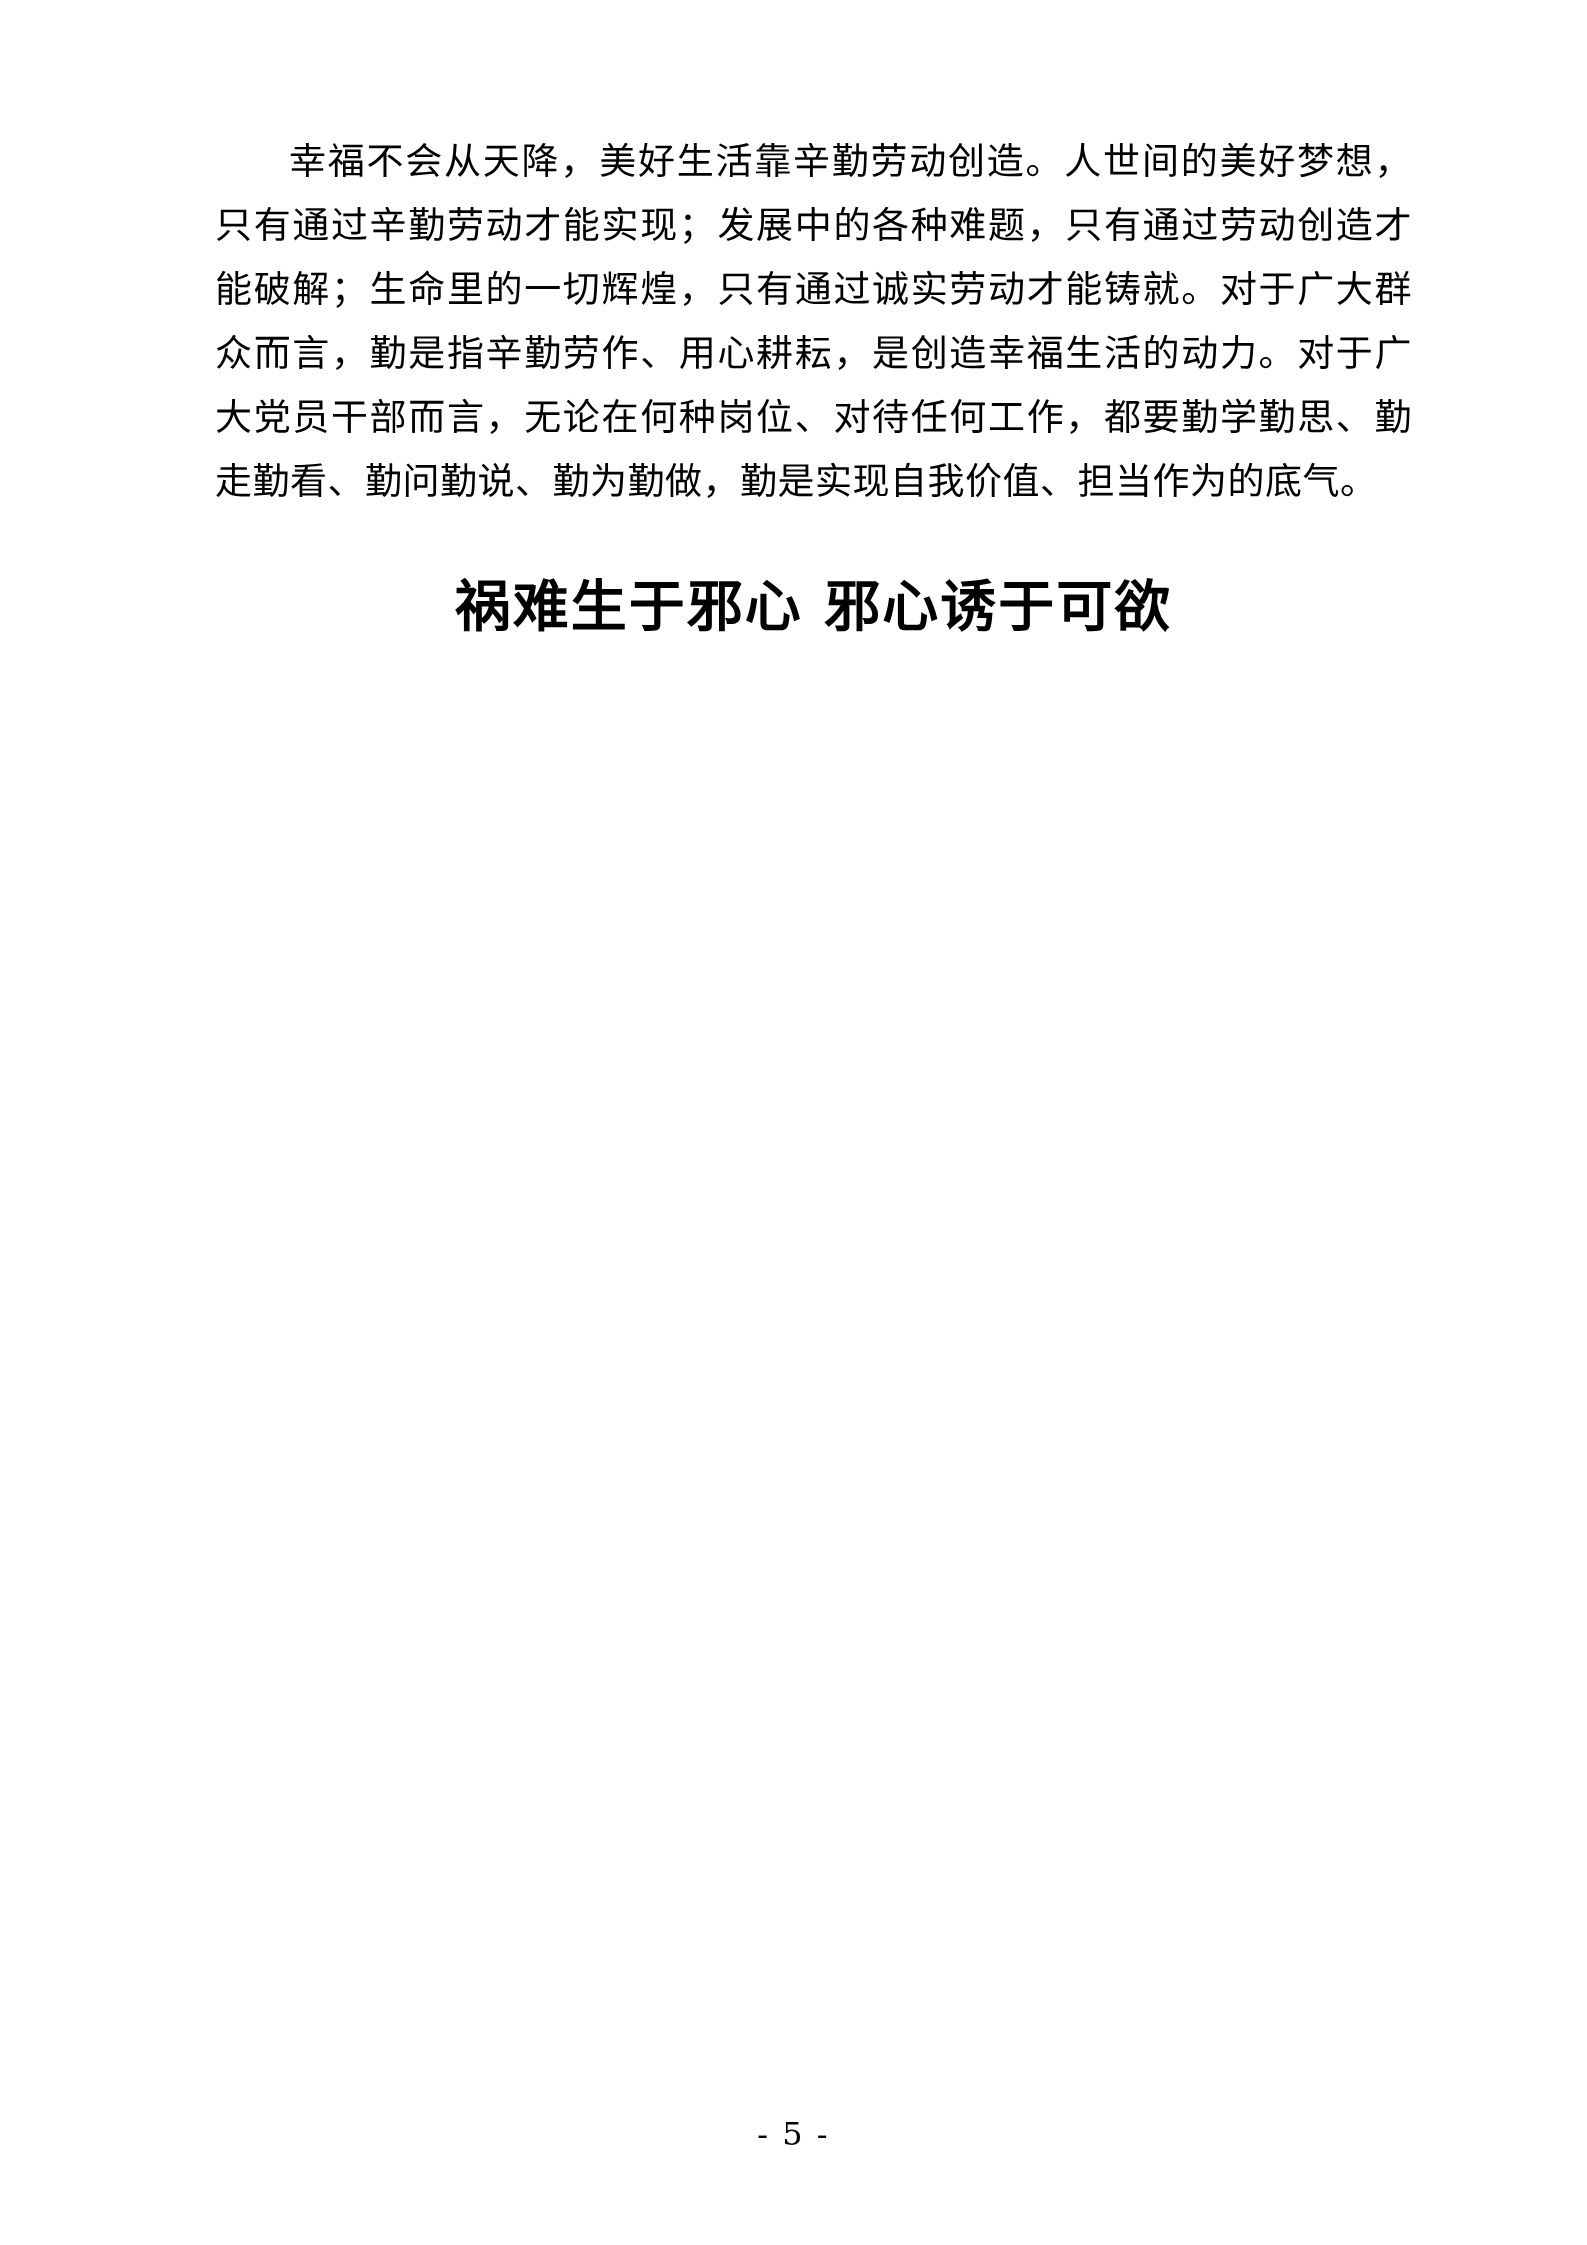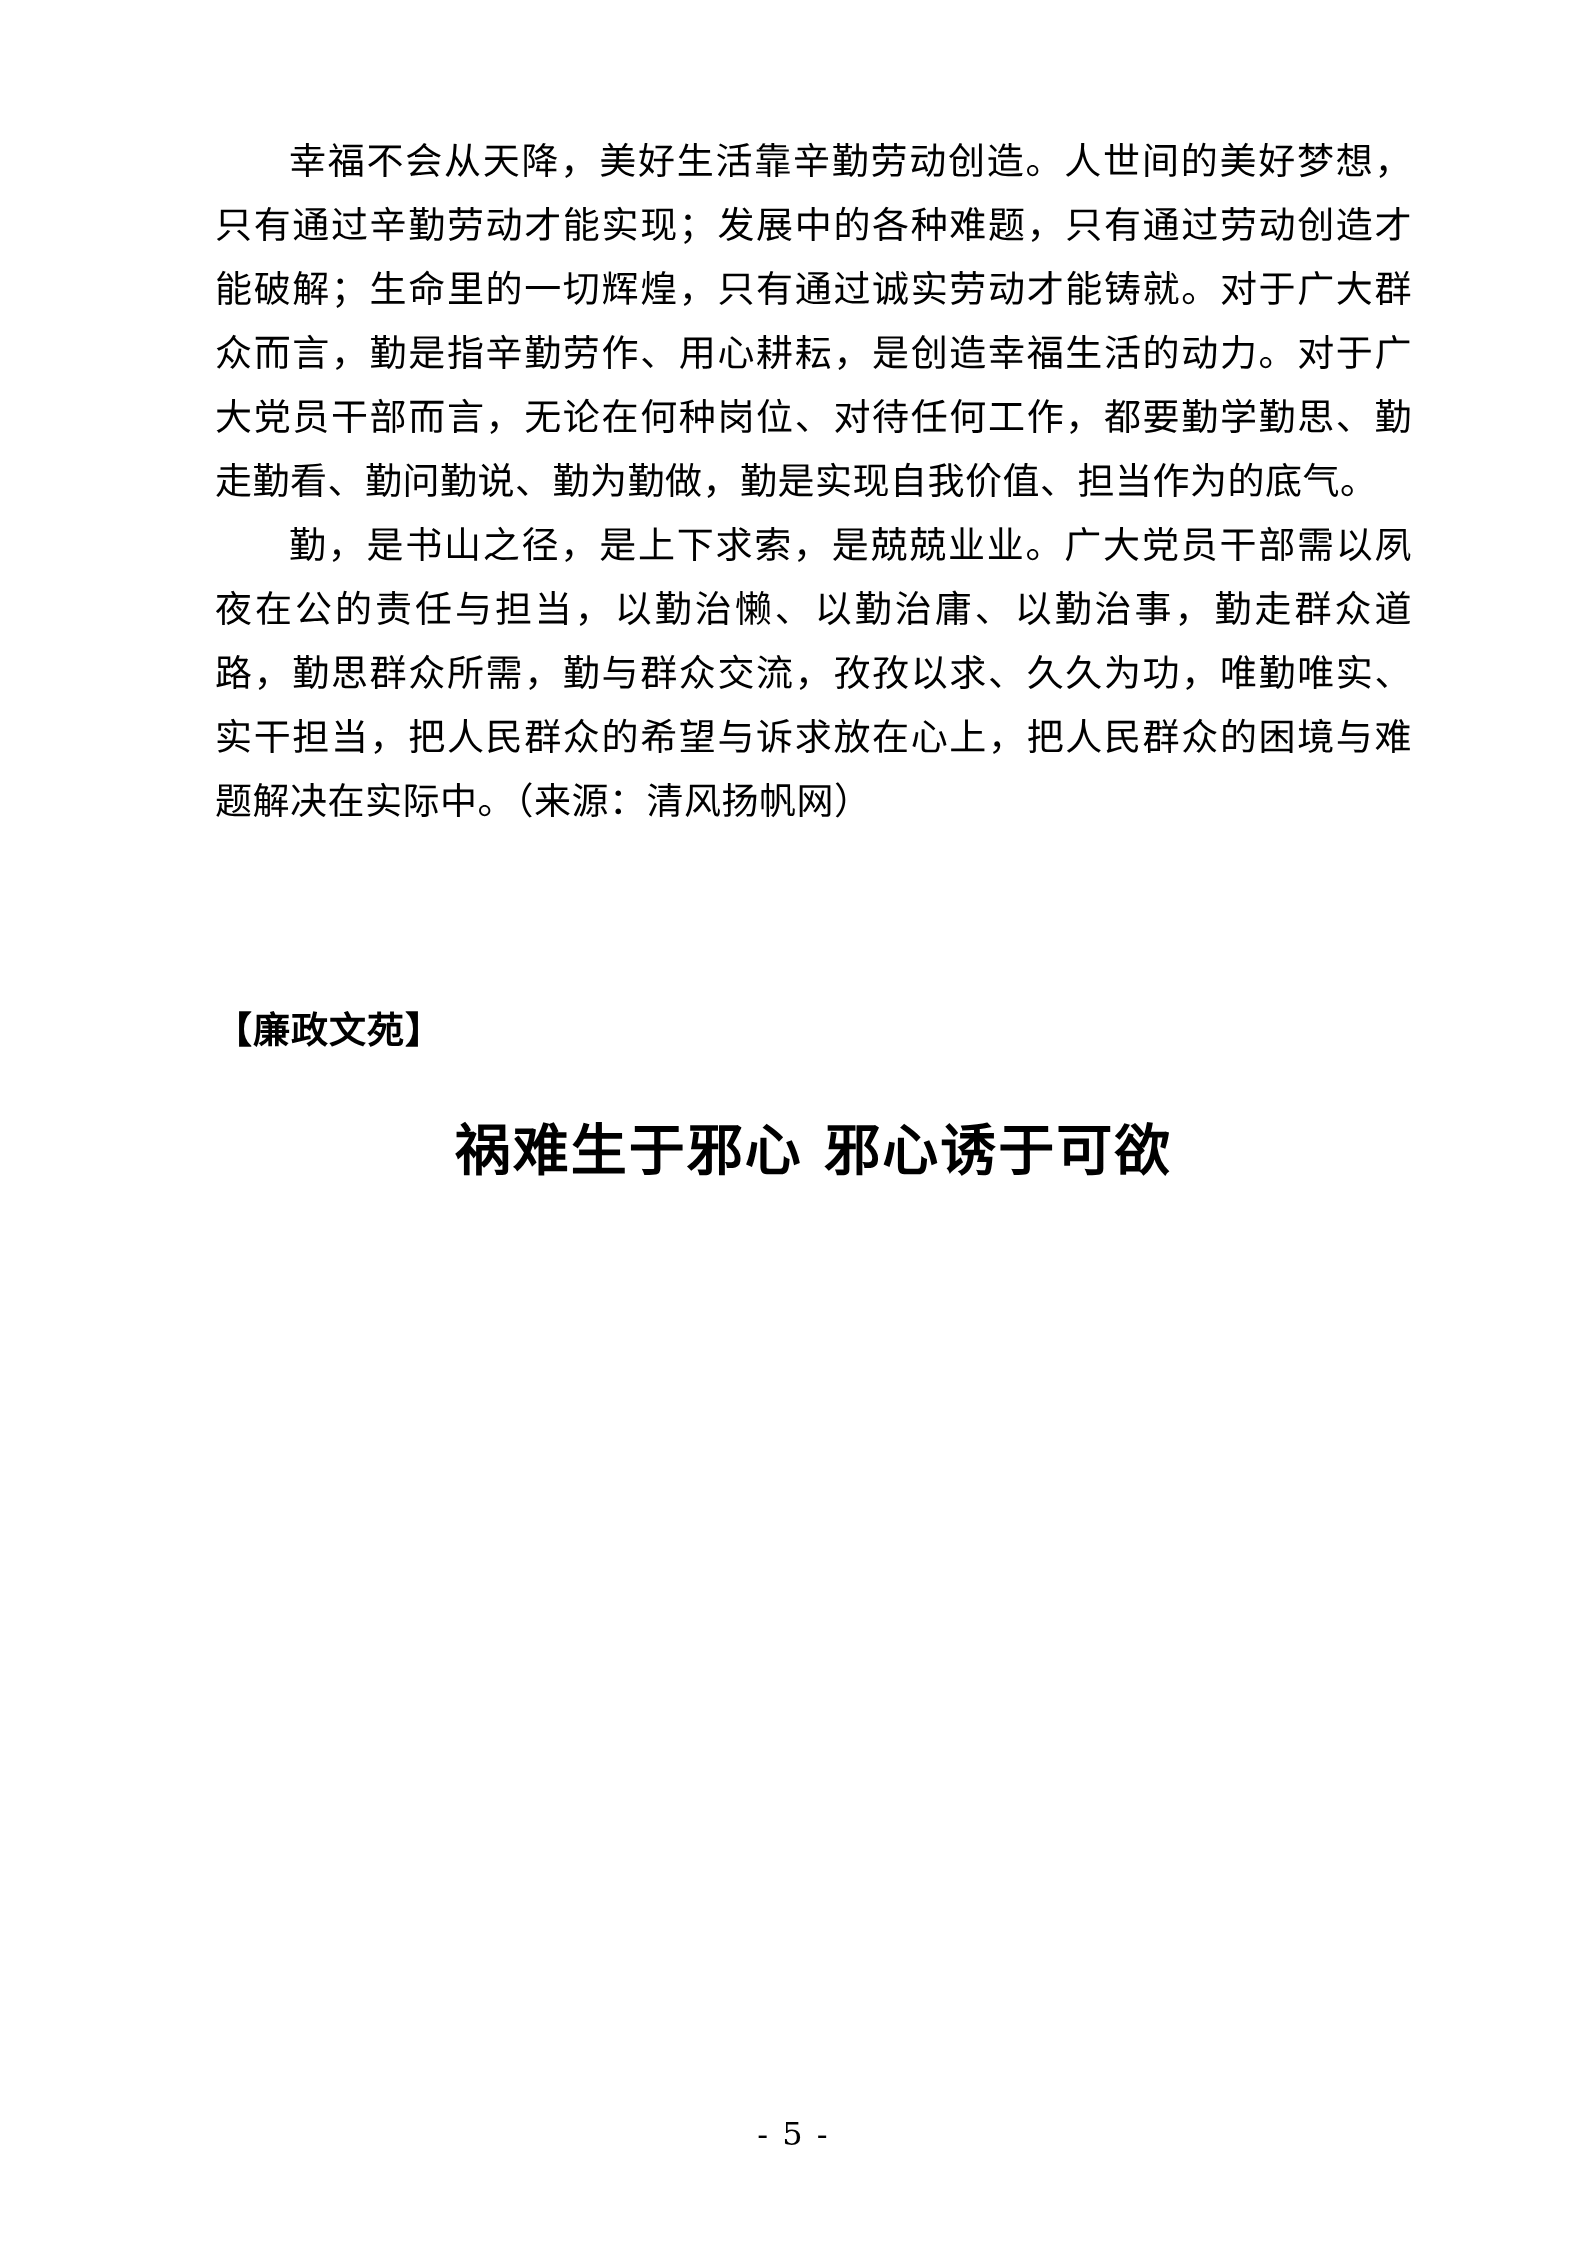--- a/index.html
+++ b/index.html
@@ -65,23 +65,21 @@
     letter-spacing: 2px;
   }
 </style>
 </head>
 <body>
 
 <div class="page">
 
   <div class="body-text">
     <p class="para">幸福不会从天降，美好生活靠辛勤劳动创造。人世间的美好梦想，只有通过辛勤劳动才能实现；发展中的各种难题，只有通过劳动创造才能破解；生命里的一切辉煌，只有通过诚实劳动才能铸就。对于广大群众而言，勤是指辛勤劳作、用心耕耘，是创造幸福生活的动力。对于广大党员干部而言，无论在何种岗位、对待任何工作，都要勤学勤思、勤走勤看、勤问勤说、勤为勤做，勤是实现自我价值、担当作为的底气。</p>
-    <p class="para">勤，是书山之径，是上下求索，是兢兢业业。广大党员干部需以夙夜在公的责任与担当，以勤治懒、以勤治庸、以勤治事，勤走群众道路，勤思群众所需，勤与群众交流，孜孜以求、久久为功，唯勤唯实、实干担当，把人民群众的希望与诉求放在心上，把人民群众的困境与难题解决在实际中。（来源：清风扬帆网）</p>
   </div>
 
-  <div class="section-tag">【廉政文苑】</div>
 
   <div class="article-title">祸难生于邪心  邪心诱于可欲</div>
 
 
 </div>
 
 <div class="page-number">- 5 -</div>
 
 </body></html>

